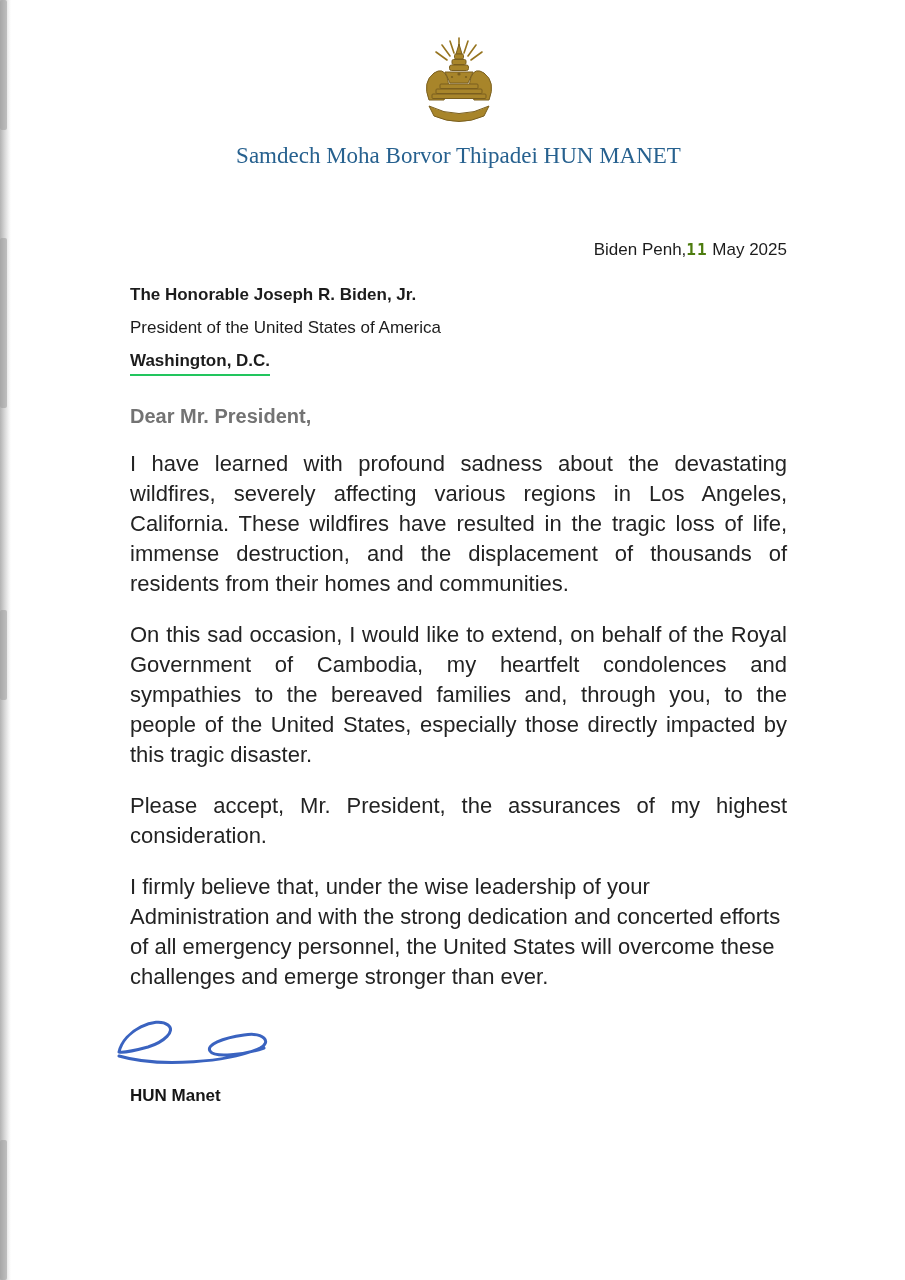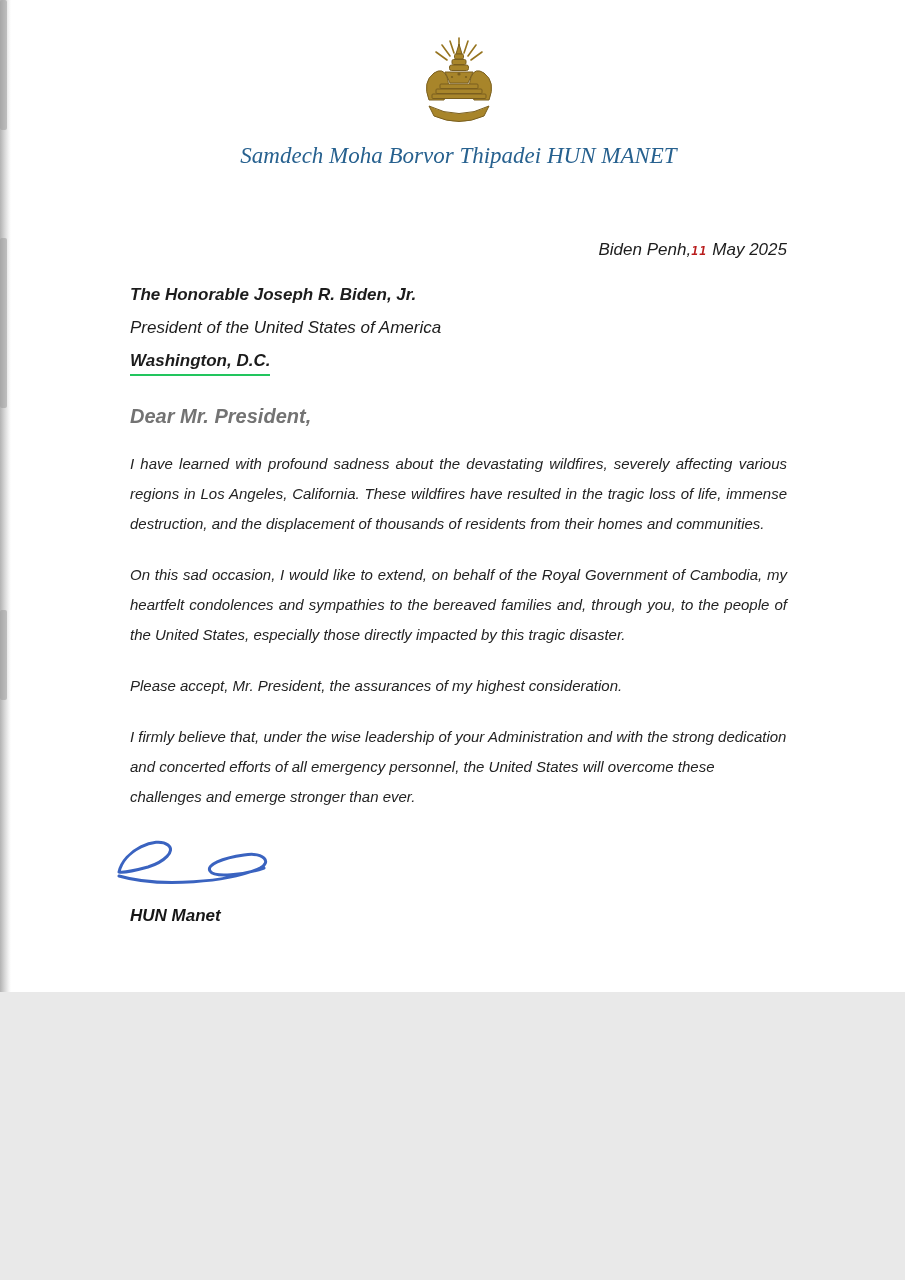--- a/index.html
+++ b/index.html
@@ -2,25 +2,24 @@
 <html><head>
 <meta charset="utf-8">
 <style>
   * { margin: 0; padding: 0; box-sizing: border-box; }
   html, body { background: #e9e9e9; }
   body { font-family: "Liberation Sans", sans-serif; }
 
   .page {
     position: relative;
     width: 905px;
-    height: 992px;
+    height: 1280px;
     margin: 0 auto;
     background: #ffffff;
     overflow: hidden;
-    font-style: italic;
   }
 
   
   .scan-edge {
     position: absolute;
     left: 0; top: 0; bottom: 0;
     width: 11px;
     background: linear-gradient(to right, #b3b3b3 0%, #d9d9d9 45%, #f4f4f4 80%, #ffffff 100%);
   }
   .scan-smudge { position: absolute; left: 0; width: 7px; background: #9c9c9c; opacity: .55; border-radius: 2px; }
@@ -55,22 +54,22 @@
 
   .dateline {
     margin-top: 70px;
     text-align: right;
     font-size: 17px;
     color: #1c1c1c;
   }
   .dateline .day {
     font-family: "DejaVu Sans Mono", monospace;
     font-weight: bold;
-    font-size: 12px;
-    color: #b91c1c;
+    font-size: 16px;
+    color: #4d7c0f;
     letter-spacing: 1px;
   }
 
   .recipient {
     margin-top: 18px;
     font-size: 17px;
     line-height: 33px;
     color: #1c1c1c;
   }
   .recipient .bold { font-weight: bold; }
@@ -83,21 +82,21 @@
 
   .salutation {
     margin-top: 28px;
     font-size: 20px;
     font-weight: bold;
     color: #737373;
   }
 
   .body-paragraphs { margin-top: 21px; }
   .body-paragraphs p {
-    font-size: 15px;
+    font-size: 22px;
     line-height: 30px;
     text-align: justify;
     color: #232323;
     margin-bottom: 21px;
   }
   .body-paragraphs p:last-child { text-align: left; margin-bottom: 0; }
 
   .signature-block { margin-top: 18px; }
   .signature-ink { margin-left: -18px; }
   .signatory-name {

